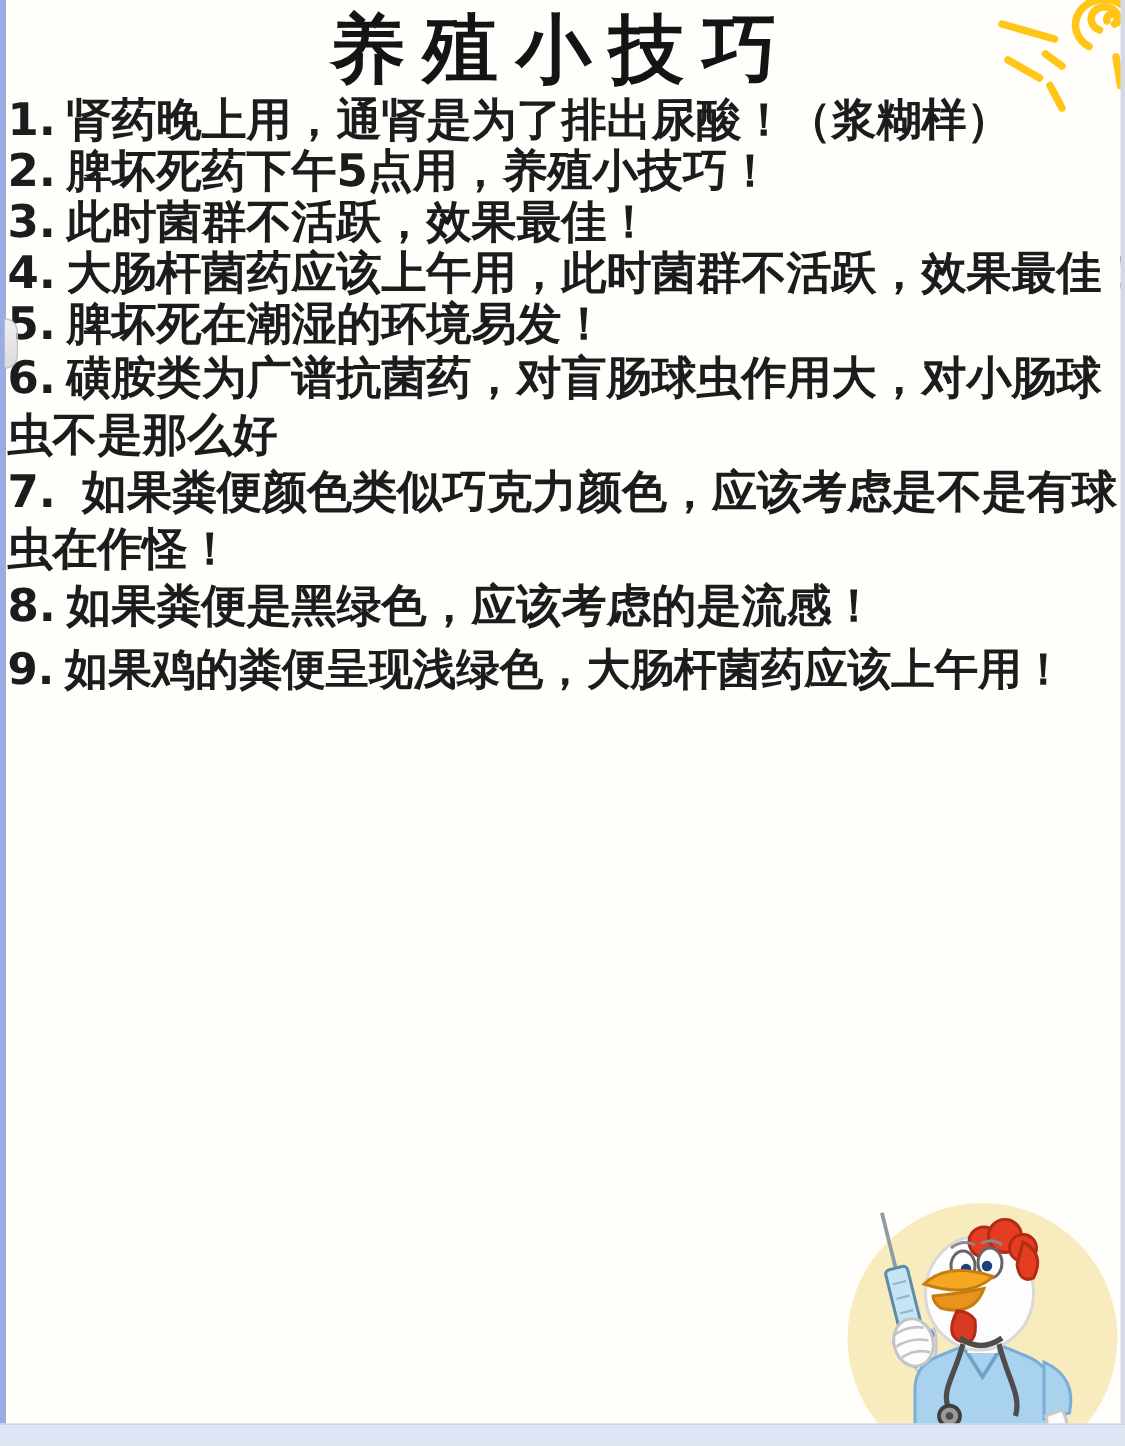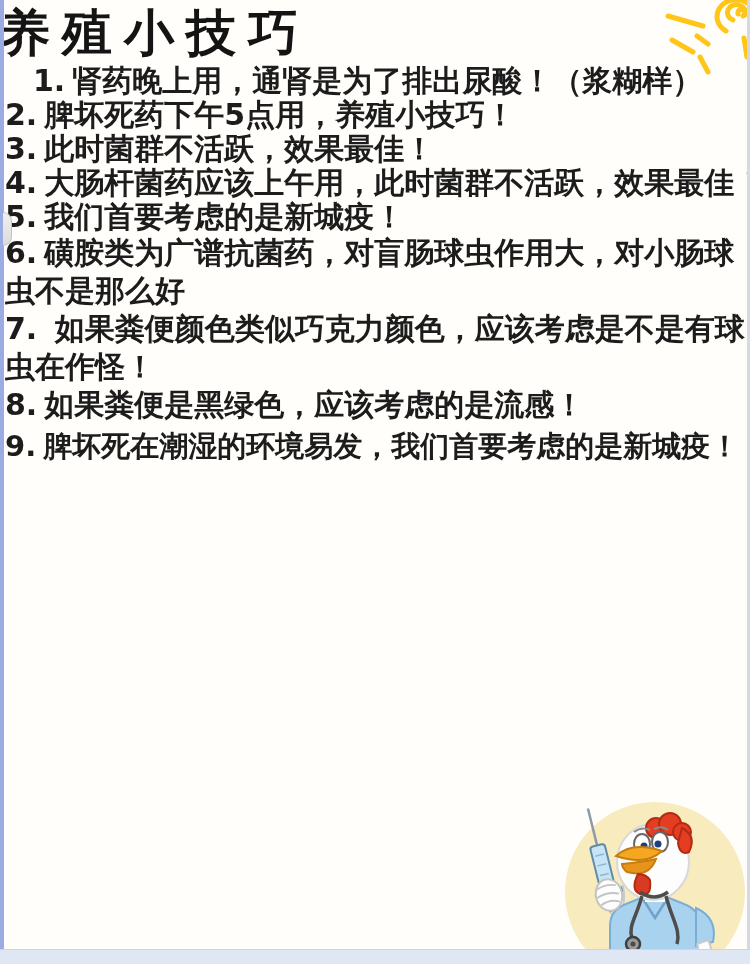--- a/index.html
+++ b/index.html
@@ -12,31 +12,31 @@
 
   
   .left-border{position:absolute;left:0;top:0;width:4px;height:964px;background:#9DABE4;z-index:5;}
   .right-border{position:absolute;right:0;top:0;width:3px;height:964px;background:#D4D9E5;z-index:5;}
   .bottom-bar{position:absolute;left:0;bottom:0;width:750px;height:14px;background:#E0E7F4;border-top:1px solid #C9D5EA;z-index:6;}
   .handle{position:absolute;left:3px;top:212px;width:8px;height:32px;z-index:7;
     background:linear-gradient(180deg,#F0F0F0,#DBDBDB);
     border:1px solid #C3C3C3;border-left:none;border-radius:0 10px 10px 0;}
 
   
-  h1.title{margin:0;padding-top:2px;text-align:left;
+  h1.title{margin:0;padding-top:2px;text-align:center;
     font-family:"DejaVu Serif", serif;font-weight:700;
     font-size:50px;line-height:62px;letter-spacing:12px;color:#141414;}
 
   
   .tips{position:relative;z-index:2;padding:0 2px 0 5px;color:#1C1C1C;font-weight:700;}
   p.tip{margin:0;white-space:pre;}
   p.tip .num{margin-right:7px;}
   .fs30{font-size:30px;} .fs29{font-size:29px;}
   .lh34{line-height:34px;} .lh38{line-height:38px;} .lh44{line-height:44px;} .lh45{line-height:45px;}
-  .t1{margin-top:16px;padding-left:28px;} .t2{margin-top:1px;} .t3{margin-top:0;} .t4{margin-top:6px;}
+  .t1{margin-top:16px;} .t2{margin-top:1px;} .t3{margin-top:0;} .t4{margin-top:6px;}
   .t5{margin-top:0;} .t6{margin-top:2px;} .t7{margin-top:7px;} .t8{margin-top:9px;}
   .t9{margin-top:19px;} .t10{margin-top:8px;} .t11{margin-top:9px;} .t12{margin-top:5px;} .t13{margin-top:2px;}
 
   
   .sun{position:absolute;top:0;right:0;width:110px;height:80px;z-index:1;}
   .chicken{position:absolute;left:550px;top:792px;width:200px;height:172px;z-index:3;}
 </style>
 </head>
 <body>
 
@@ -55,27 +55,27 @@
     </g>
   </svg>
 
   <h1 class="title">养殖小技巧</h1>
 
   <div class="tips">
     <p class="tip fs30 lh34 t1"><span class="num">1.</span><span>肾药晚上用，通肾是为了排出尿酸！（浆糊样）</span></p>
     <p class="tip fs30 lh34 t2"><span class="num">2.</span><span>脾坏死药下午5点用，养殖小技巧！</span></p>
     <p class="tip fs30 lh34 t3"><span class="num">3.</span><span>此时菌群不活跃，效果最佳！</span></p>
     <p class="tip fs30 lh34 t4"><span class="num">4.</span><span>大肠杆菌药应该上午用，此时菌群不活跃，效果最佳！</span></p>
-    <p class="tip fs30 lh34 t5"><span class="num">5.</span><span>我们首要考虑的是新城疫！</span></p>
+    <p class="tip fs30 lh34 t5"><span class="num">5.</span><span>脾坏死在潮湿的环境易发！</span></p>
     <p class="tip fs30 lh38 t6"><span class="num">6.</span><span>磺胺类为广谱抗菌药，对盲肠球虫作用大，对小肠球
 虫不是那么好</span></p>
     <p class="tip fs30 lh38 t7"><span class="num">7.</span><span> 如果粪便颜色类似巧克力颜色，应该考虑是不是有球
 虫在作怪！</span></p>
     <p class="tip fs30 lh38 t8"><span class="num">8.</span><span>如果粪便是黑绿色，应该考虑的是流感！</span></p>
-    <p class="tip fs29 lh44 t9"><span class="num">9.</span><span>脾坏死在潮湿的环境易发，我们首要考虑的是新城疫！</span></p>
+    <p class="tip fs29 lh44 t9"><span class="num">9.</span><span>如果鸡的粪便呈现浅绿色，大肠杆菌药应该上午用！</span></p>
   </div>
 
   <svg class="chicken" viewBox="0 0 200 172" aria-hidden="true">
     <circle cx="105" cy="100" r="90" fill="#F8ECBE"></circle>
 
     <path d="M62,122 Q52,112 51,100 L73,94 Q76,110 71,118 Z" fill="#FDFDFD" stroke="#C9C9C9" stroke-width="2"></path>
 
     <g transform="rotate(-14 58 95)">
       <path d="M57.5,52 L57.5,14" stroke="#8E9AA6" stroke-width="2.5"></path>
       <rect x="50" y="52" width="15" height="48" rx="3" fill="#C6E4F5" stroke="#5E8CA8" stroke-width="2"></rect>

